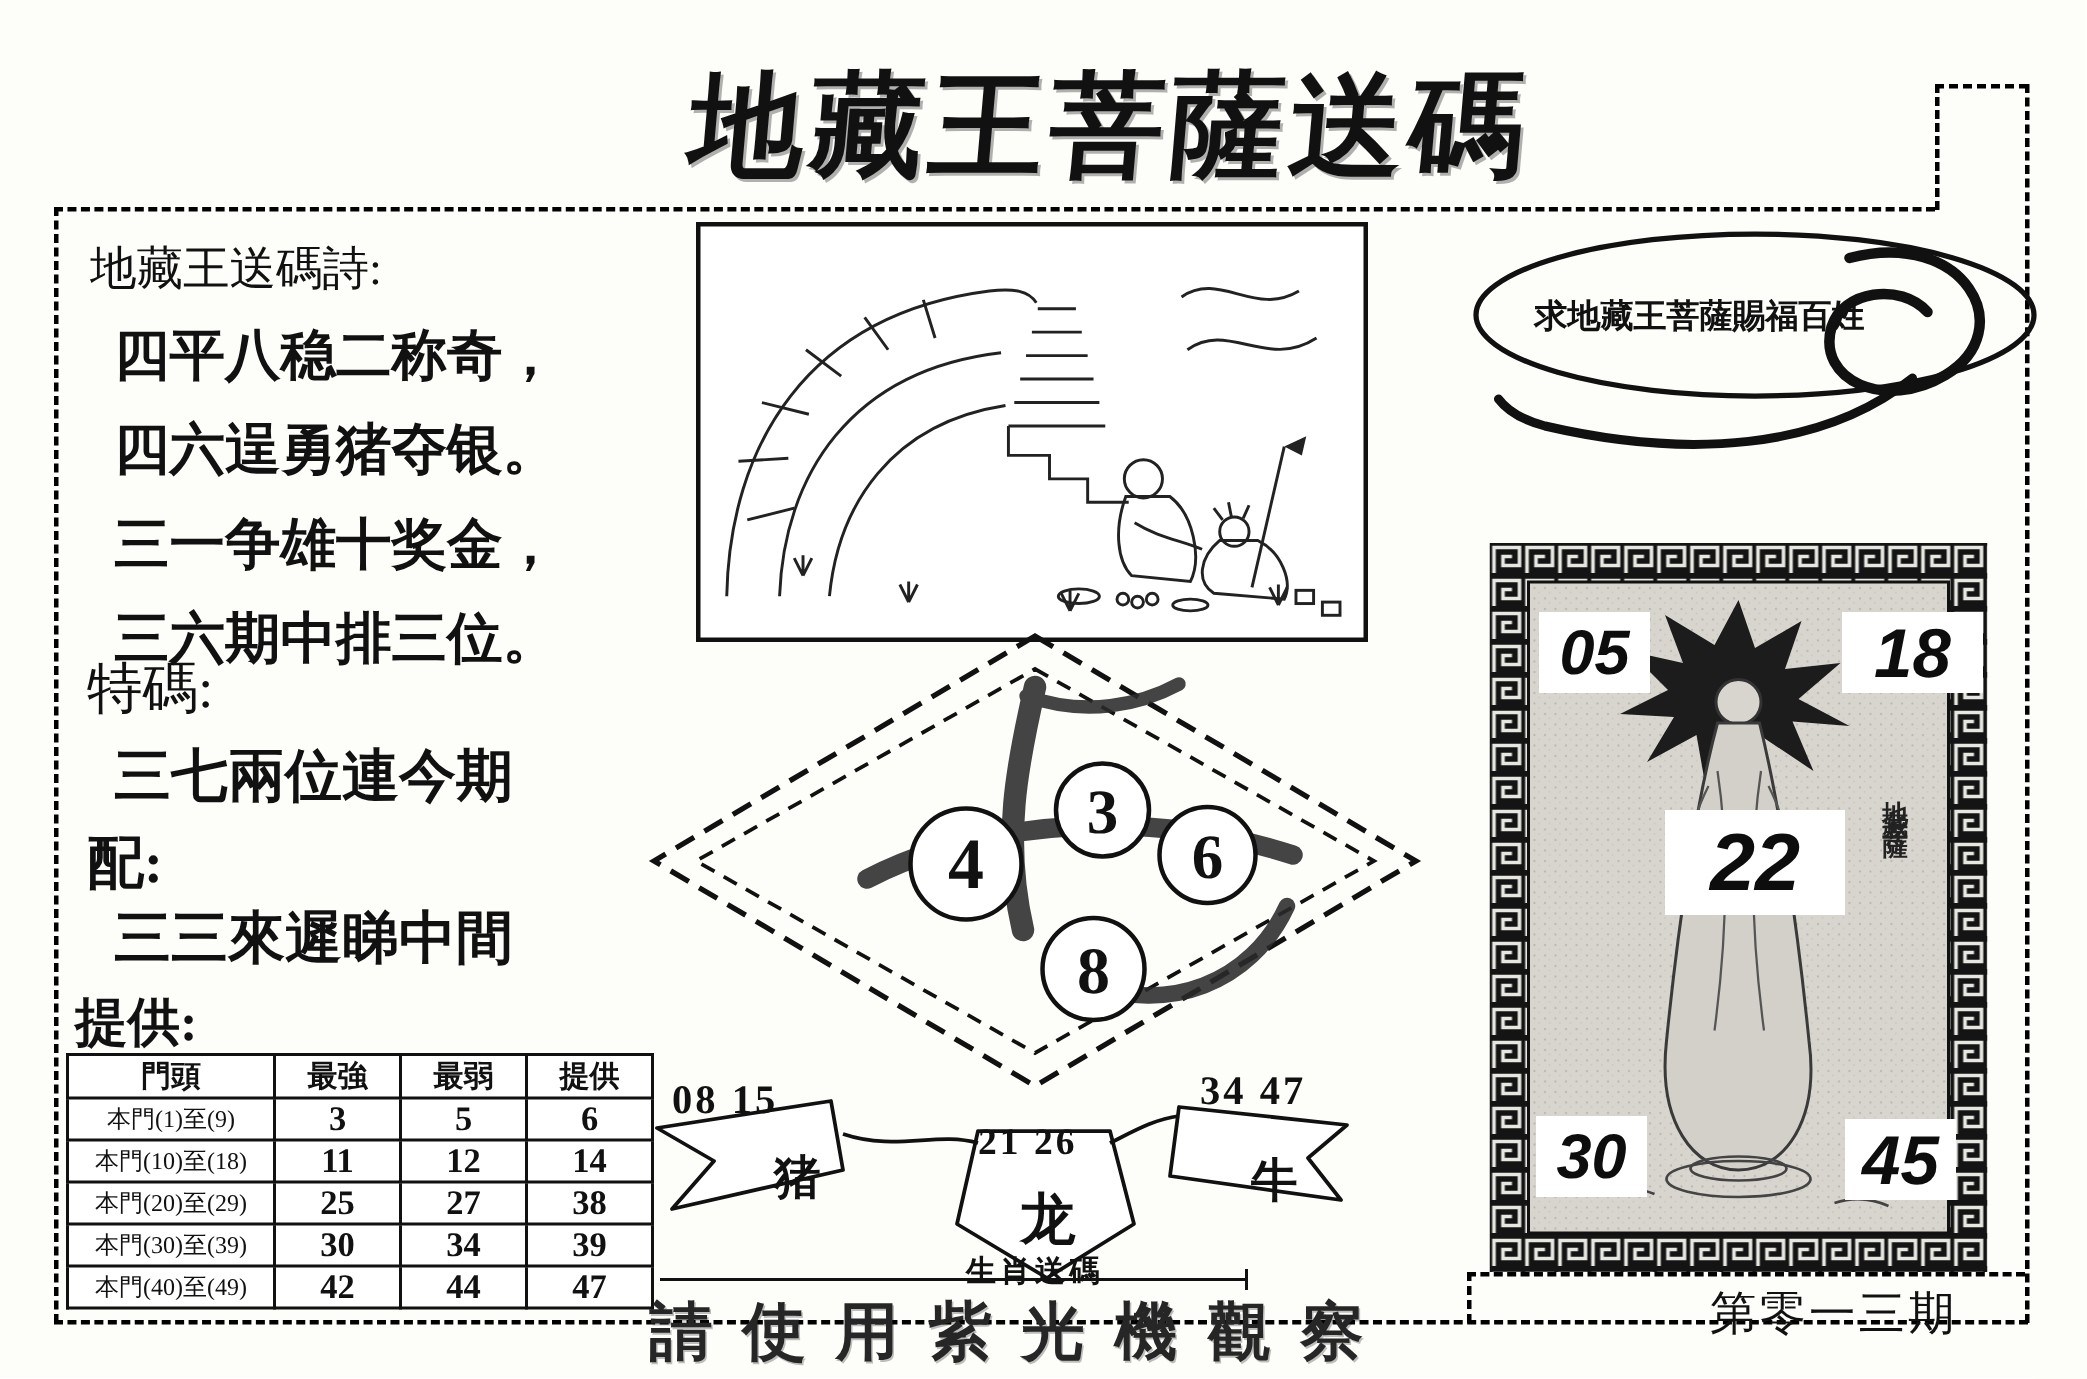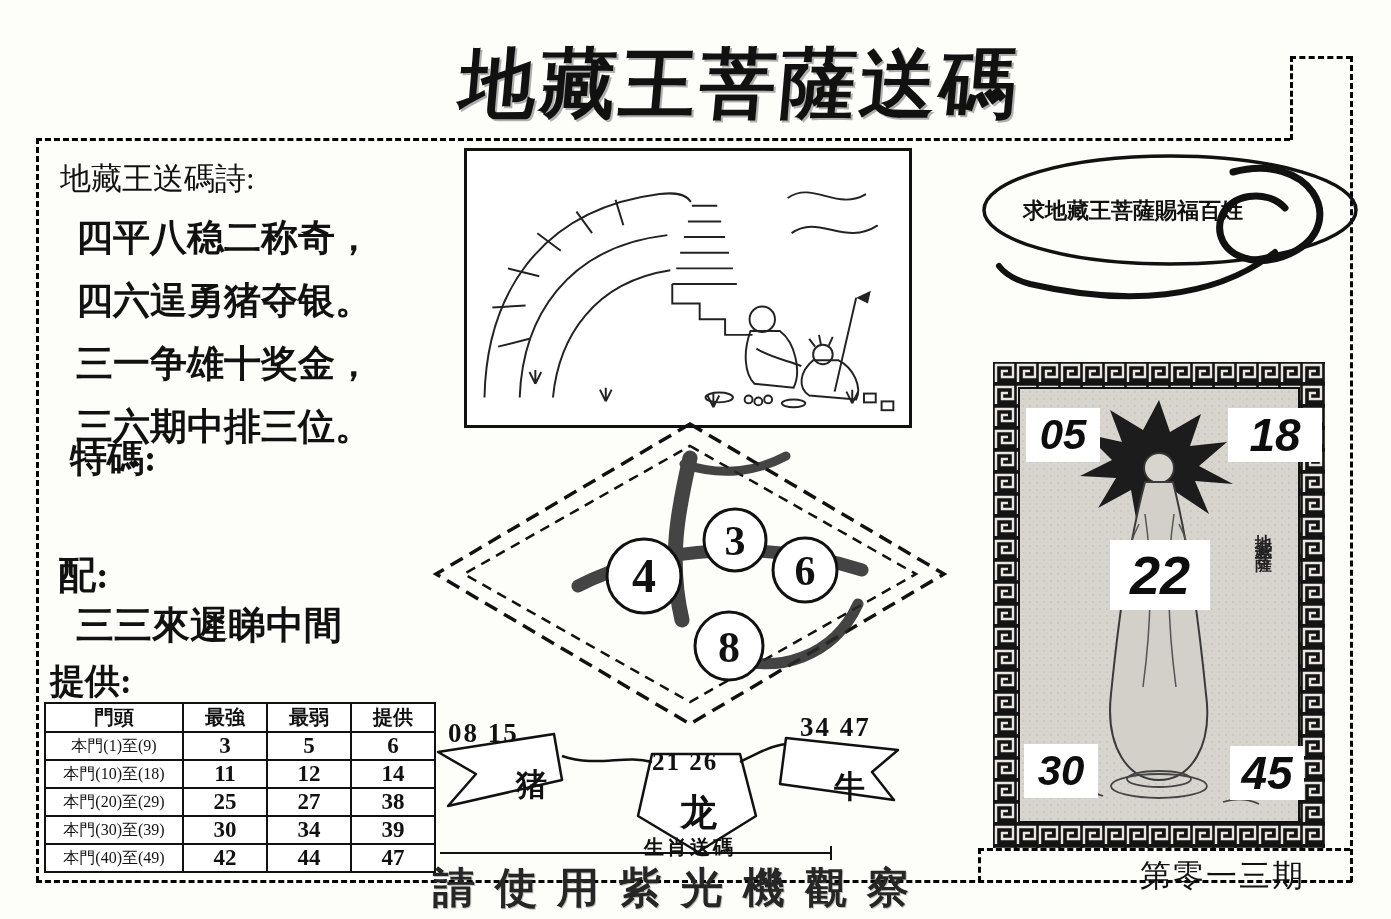--- a/index.html
+++ b/index.html
@@ -11,21 +11,21 @@
   #title{position:absolute;left:330px;top:34px;width:820px;text-align:center;
          font-size:76px;font-weight:bold;letter-spacing:4px;transform:skewX(-5deg);
          text-shadow:2px 2px 0 rgba(0,0,0,.30);white-space:nowrap;}
 
   #poem-heading{position:absolute;left:60px;top:158px;font-size:31px;font-weight:normal;}
   #poem{position:absolute;left:76px;top:206px;font-size:37px;line-height:63px;font-weight:600;white-space:nowrap;}
 
   #illustration{position:absolute;left:464px;top:148px;width:442px;height:274px;border:3px solid #111;background:#fff;}
   #stamp{position:absolute;left:975px;top:148px;width:400px;height:168px;}
 
-  #special-label{position:absolute;left:70px;top:434px;font-size:37px;font-weight:bold;}
+  #special-label{position:absolute;left:58px;top:434px;font-size:37px;font-weight:normal;}
   #special-text{position:absolute;left:76px;top:492px;font-size:38px;font-weight:600;white-space:nowrap;}
   #pair-label{position:absolute;left:58px;top:550px;font-size:38px;font-weight:bold;}
   #pair-text{position:absolute;left:76px;top:600px;font-size:38px;font-weight:700;white-space:nowrap;}
   #provide-label{position:absolute;left:50px;top:658px;font-size:35px;font-weight:bold;}
 
   #gate-table{position:absolute;left:44px;top:702px;border-collapse:collapse;background:#fff;}
   #gate-table th,#gate-table td{border:2px solid #111;text-align:center;padding:0 4px;height:24px;}
   #gate-table th{font-size:20px;font-weight:bold;}
   #gate-table td.gate{font-size:16px;white-space:nowrap;min-width:128px;}
   #gate-table td.val{font-size:23px;font-weight:600;min-width:74px;}
@@ -41,21 +41,21 @@
   #bn-pig{left:516px;top:764px;}
   #bn-ox{left:834px;top:766px;}
   #bn-dragon{left:680px;top:788px;font-size:37px;font-weight:bold;}
   #bn-caption{position:absolute;left:644px;top:834px;font-size:20px;letter-spacing:3px;font-weight:600;}
 
   #deity-frame{position:absolute;left:993px;top:362px;width:332px;height:486px;}
   .num-box{position:absolute;background:#fff;display:flex;align-items:center;justify-content:center;
            font-family:"Liberation Sans","DejaVu Sans",sans-serif;font-weight:bold;color:#0d0d0d;font-style:italic;}
   #num-tl{left:1026px;top:408px;width:74px;height:54px;font-size:42px;}
   #num-tr{left:1228px;top:408px;width:94px;height:54px;font-size:46px;}
-  #num-c{left:1110px;top:540px;width:100px;height:70px;font-size:54px;}
+  #num-c{left:1110px;top:540px;width:120px;height:70px;font-size:54px;}
   #num-bl{left:1024px;top:744px;width:74px;height:54px;font-size:42px;}
   #num-br{left:1230px;top:746px;width:74px;height:54px;font-size:46px;}
   #deity-side-text{position:absolute;left:1252px;top:520px;writing-mode:vertical-rl;
                    font-size:17px;letter-spacing:7px;color:#222;font-weight:600;}
 
   #footer-line{position:absolute;left:440px;top:852px;width:392px;border-top:2px solid #111;height:0;}
   #footer-tick{position:absolute;left:830px;top:846px;width:0;height:14px;border-left:2px solid #111;}
   #uv-notice{position:absolute;left:361px;top:860px;width:640px;text-align:center;font-size:42px;
              font-weight:bold;letter-spacing:20px;color:#262626;white-space:nowrap;
              text-shadow:1px 1px 0 rgba(0,0,0,.25);}
@@ -132,20 +132,21 @@
   <div id="stamp">
     <svg viewBox="0 0 400 168" width="400" height="168">
       <ellipse cx="195" cy="62" rx="186" ry="54" fill="none" stroke="#111" stroke-width="3.5"></ellipse>
       <text x="158" y="70" text-anchor="middle" font-size="22" font-weight="bold" fill="#111">求地藏王菩薩賜福百姓</text>
       <path d="M258,24 C335,4 372,72 322,102 C282,126 236,106 246,70 C253,46 292,40 310,60" fill="none" stroke="#111" stroke-width="7" stroke-linecap="round"></path>
       <path d="M300,104 C240,152 150,158 55,136 C40,132 30,126 24,118" fill="none" stroke="#111" stroke-width="6" stroke-linecap="round"></path>
     </svg>
   </div>
 
   <div id="special-label">特碼:</div>
+  <div id="special-text">三七兩位連今期</div>
   <div id="pair-label">配:</div>
   <div id="pair-text">三三來遲睇中間</div>
   <div id="provide-label">提供:</div>
 
   <table id="gate-table">
     <tbody>
         <tr>
       <th>門頭</th>
       <th>最強</th>
       <th>最弱</th>

